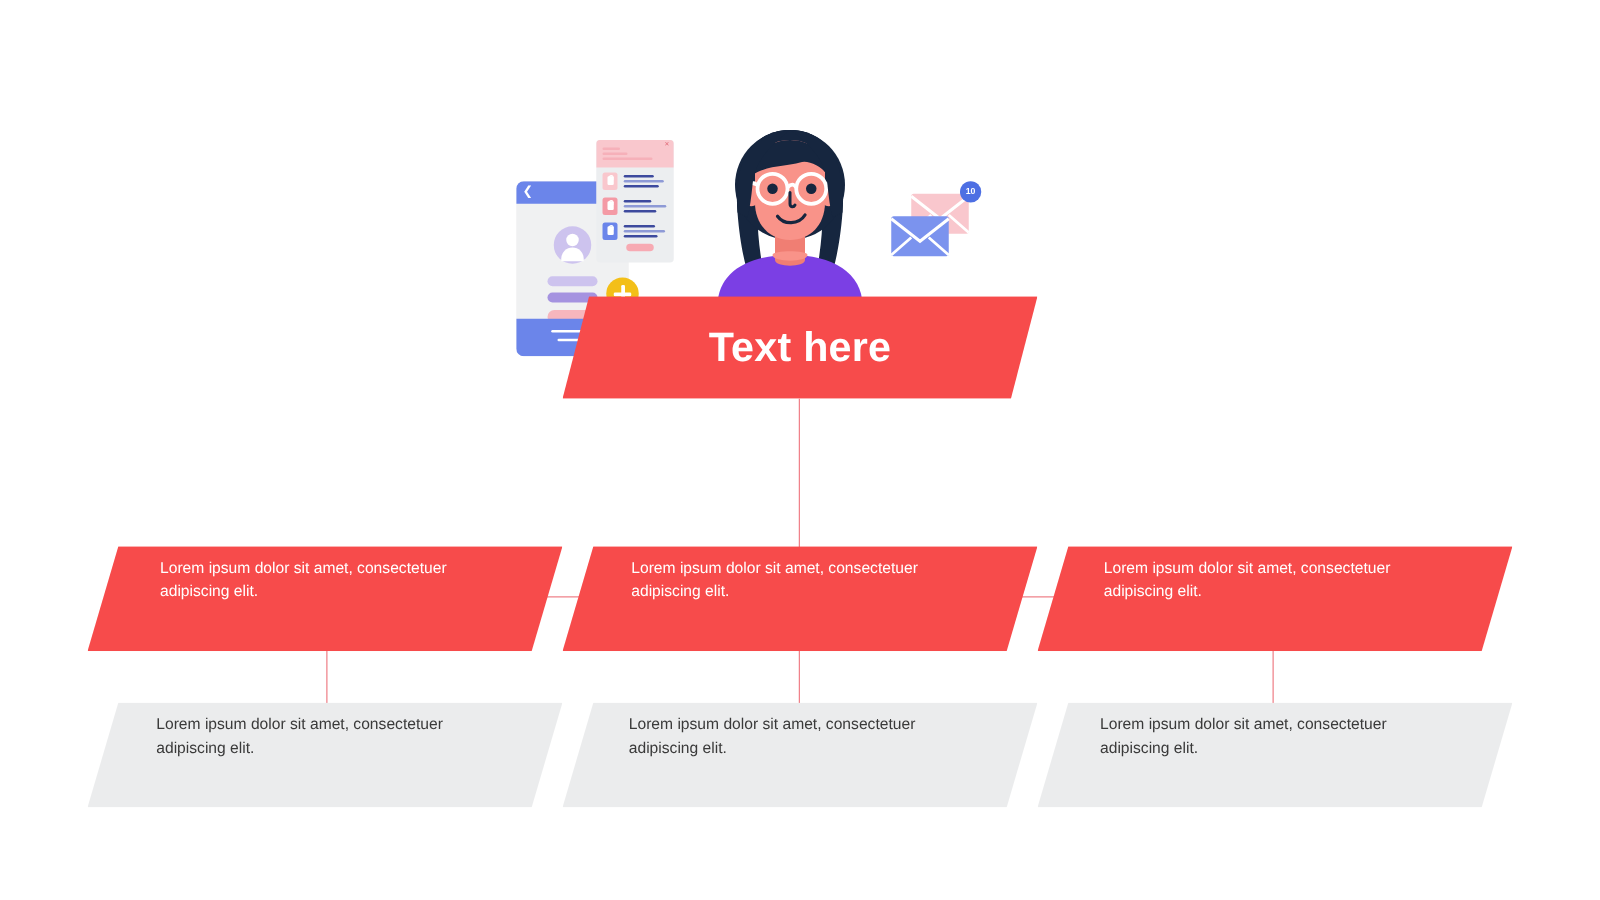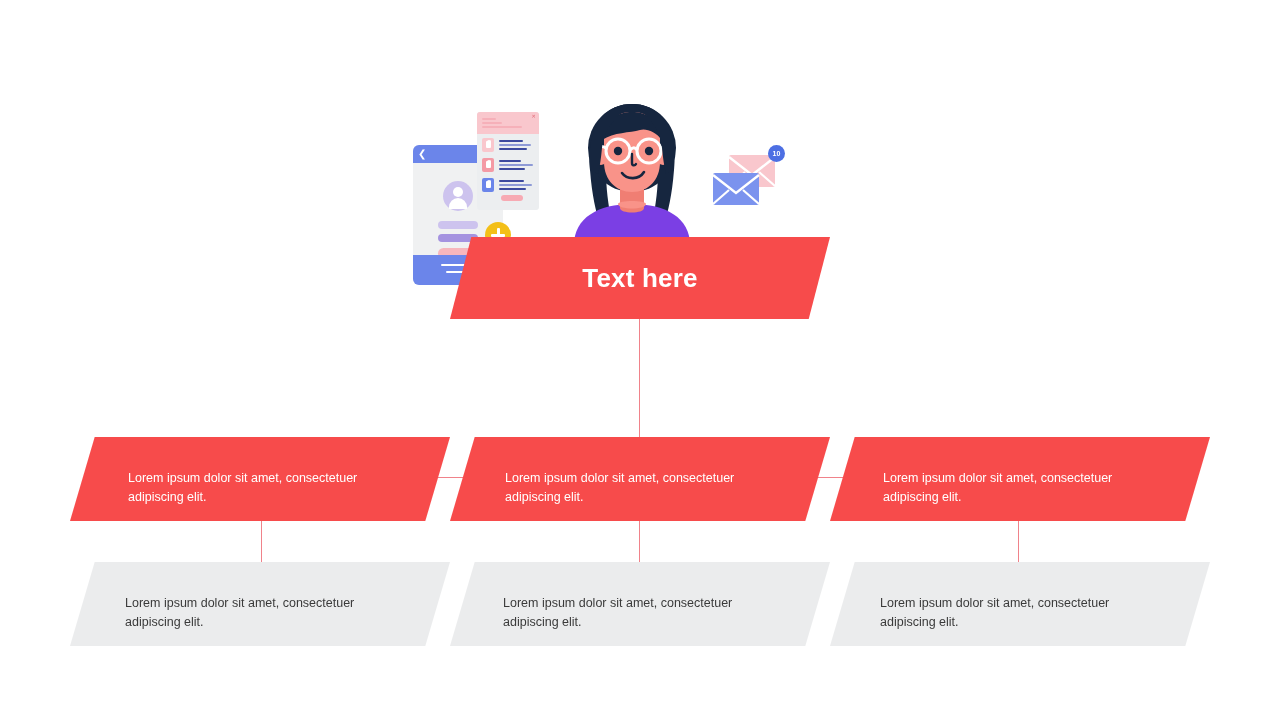--- a/index.html
+++ b/index.html
@@ -164,38 +164,38 @@
     left: 450px; top: 237px;
     width: 380px; height: 82px;
     background: #F74B4B;
     clip-path: polygon(5.6% 0, 100% 0, 94.4% 100%, 0 100%);
     display: flex;
     align-items: center;
     justify-content: center;
   }
   .banner-text {
     color: #ffffff;
-    font-size: 26px;
+    font-size: 33px;
     font-weight: bold;
     letter-spacing: 0.2px;
   }
 
   
   .card {
     position: absolute;
     height: 84px;
     clip-path: polygon(6.5% 0, 100% 0, 93.5% 100%, 0 100%);
     box-sizing: border-box;
   }
   .card-red  { background: #F74B4B; }
   .card-gray { background: #EBECED; }
 
   .card-text {
     position: absolute;
-    top: 32px;
+    top: 8px;
     font-size: 12.5px;
     line-height: 19px;
     width: 250px;
   }
   .txt-white { color: #ffffff; }
   .txt-dark  { color: #3a3a3a; }
 </style>
 </head>
 <body>
 

